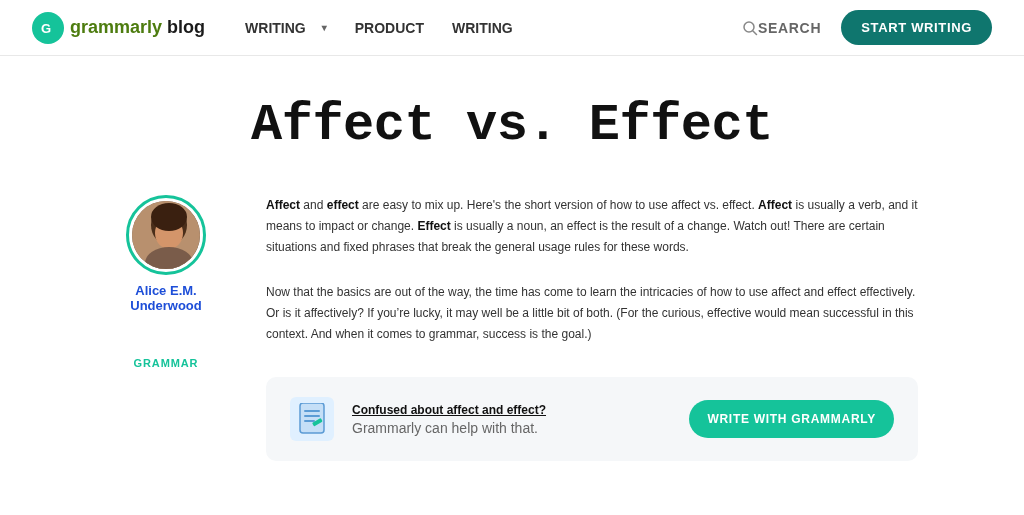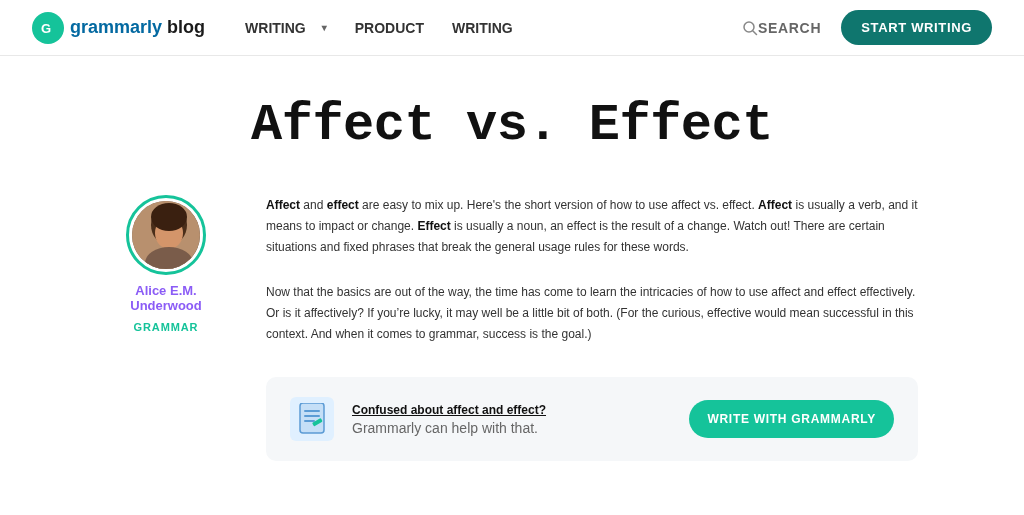--- a/index.html
+++ b/index.html
@@ -14,21 +14,21 @@
     }
     .nav-logo {
       display: flex; align-items: center; gap: 6px; margin-right: 40px; text-decoration: none;
     }
     .logo-circle {
       width: 32px; height: 32px; border-radius: 50%;
       background: #15c39a; display: flex; align-items: center; justify-content: center;
       color: #fff; font-size: 18px; font-weight: 900; letter-spacing: -1px; flex-shrink: 0;
     }
     .logo-text { font-size: 18px; font-weight: 700; color: #1a1a1a; }
-    .logo-text span { color: #0369a1; }
+    .logo-text span { color: #4d7c0f; }
     .nav-links { display: flex; align-items: center; gap: 28px; }
     .nav-link {
       font-size: 14px; font-weight: 600; color: #333; text-decoration: none;
       display: flex; align-items: center; gap: 16px; cursor: pointer;
     }
     .chevron { font-size: 10px; color: #666; }
     .nav-right { margin-left: auto; display: flex; align-items: center; gap: 20px; }
     .search-area { display: flex; align-items: center; color: #666; cursor: pointer; font-size: 14px; font-weight: 600; letter-spacing: 0.05em; }
     .start-writing-btn {
       background: #0f766e; color: #fff; border: none; border-radius: 24px;
@@ -52,22 +52,22 @@
       width: 80px; height: 80px; border-radius: 50%;
       border: 3px solid #15c39a; padding: 3px;
       background: #fff; overflow: hidden;
     }
     .author-avatar {
       width: 100%; height: 100%; border-radius: 50%;
       background: linear-gradient(135deg, #8B6F5E 0%, #6B4F3F 40%, #4a3728 100%);
       position: relative; overflow: hidden;
     }
     
-    .author-name { font-size: 13px; font-weight: 600; color: #8b5cf6; text-align: center; }
-    .author-tag { font-size: 11px; font-weight: 700; color: #15c39a; letter-spacing: 0.08em; text-transform: uppercase; }
+    .author-name { font-size: 13px; font-weight: 600; color: #1d4ed8; text-align: center; }
+    .author-tag { font-size: 11px; font-weight: 700; color: #15c39a; letter-spacing: 0.08em; text-transform: uppercase; margin-top: 36px; }
 
     
     .article-body { flex: 1; }
     .article-para { font-size: 12px; line-height: 1.75; color: #333; margin-bottom: 24px; }
     .article-para b { font-weight: 700; color: #111; }
 
     
     .promo-card {
       margin-top: 32px; background: #f5f7f9; border-radius: 10px;
       padding: 20px 24px; display: flex; align-items: center; gap: 18px;

